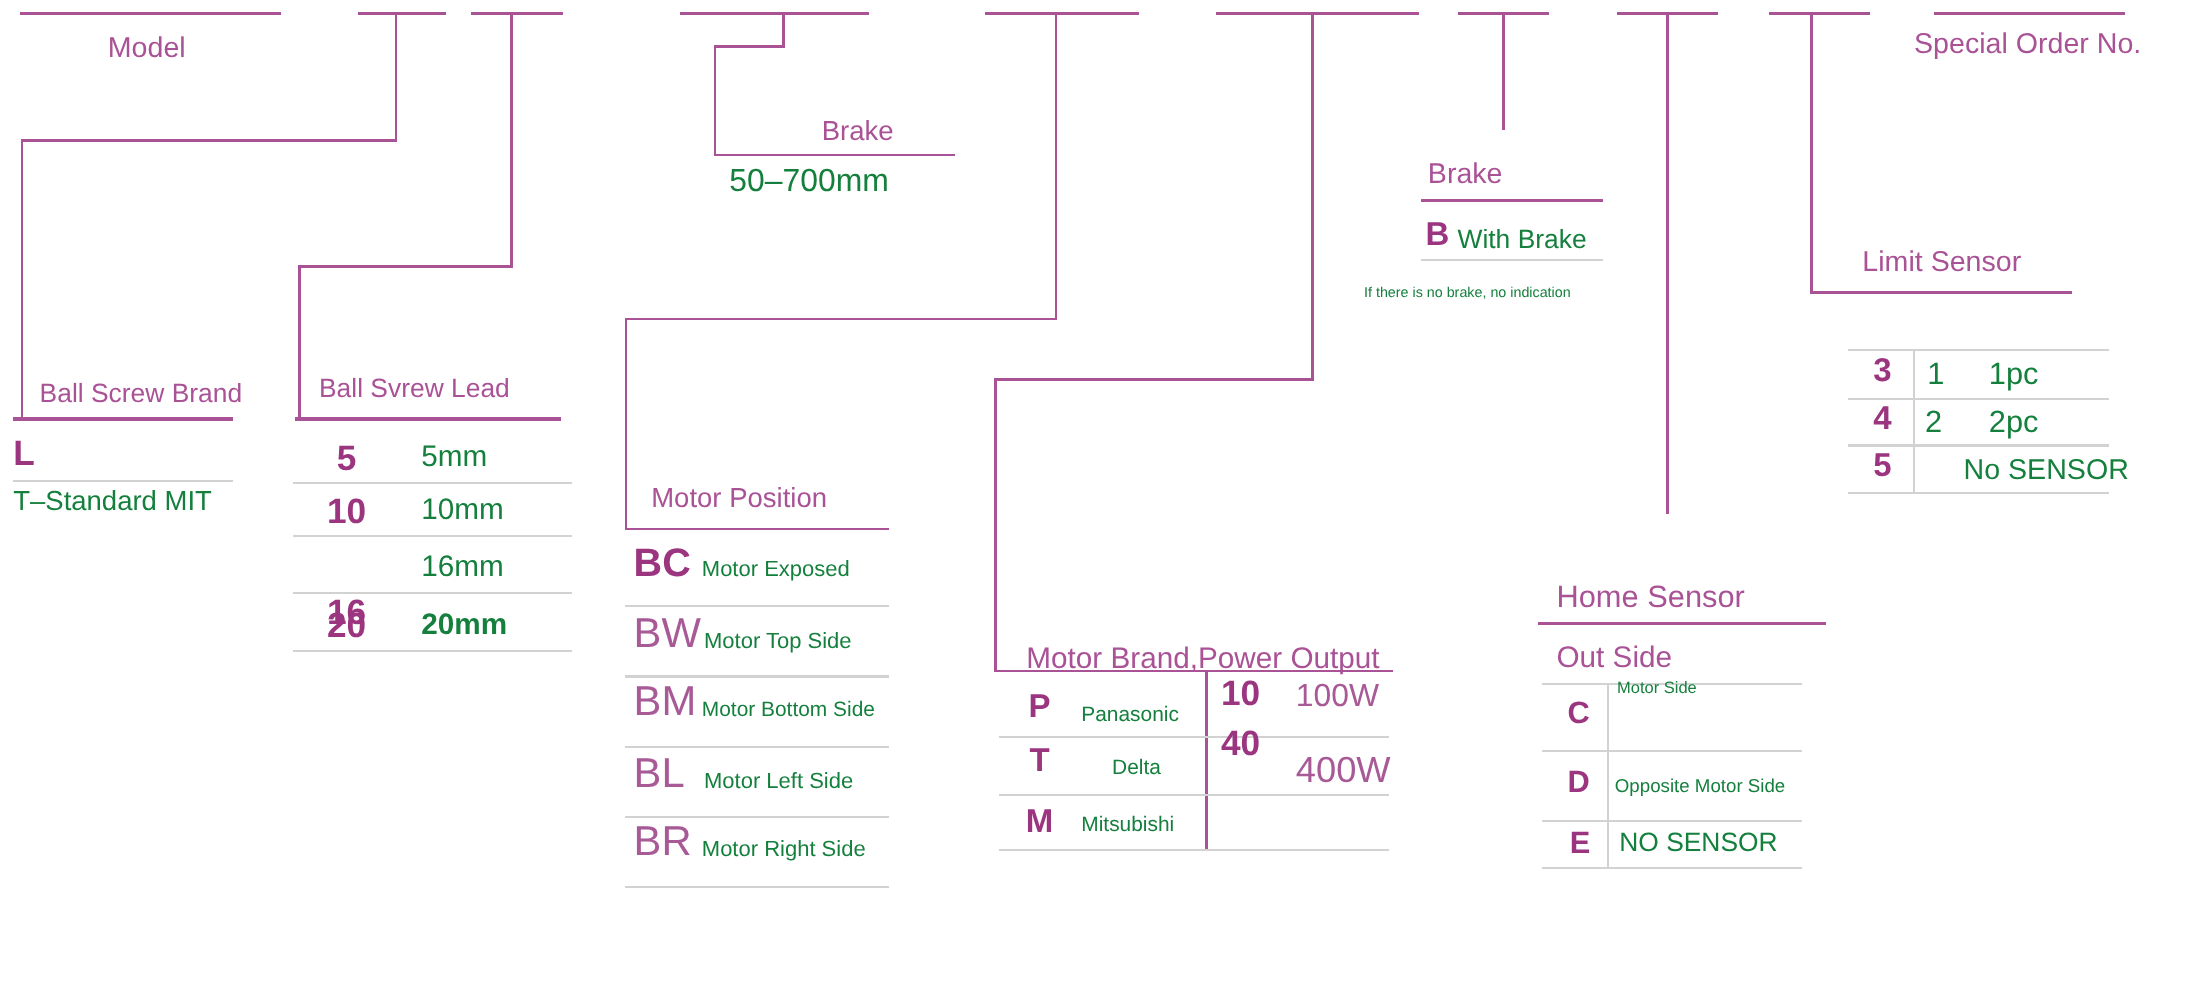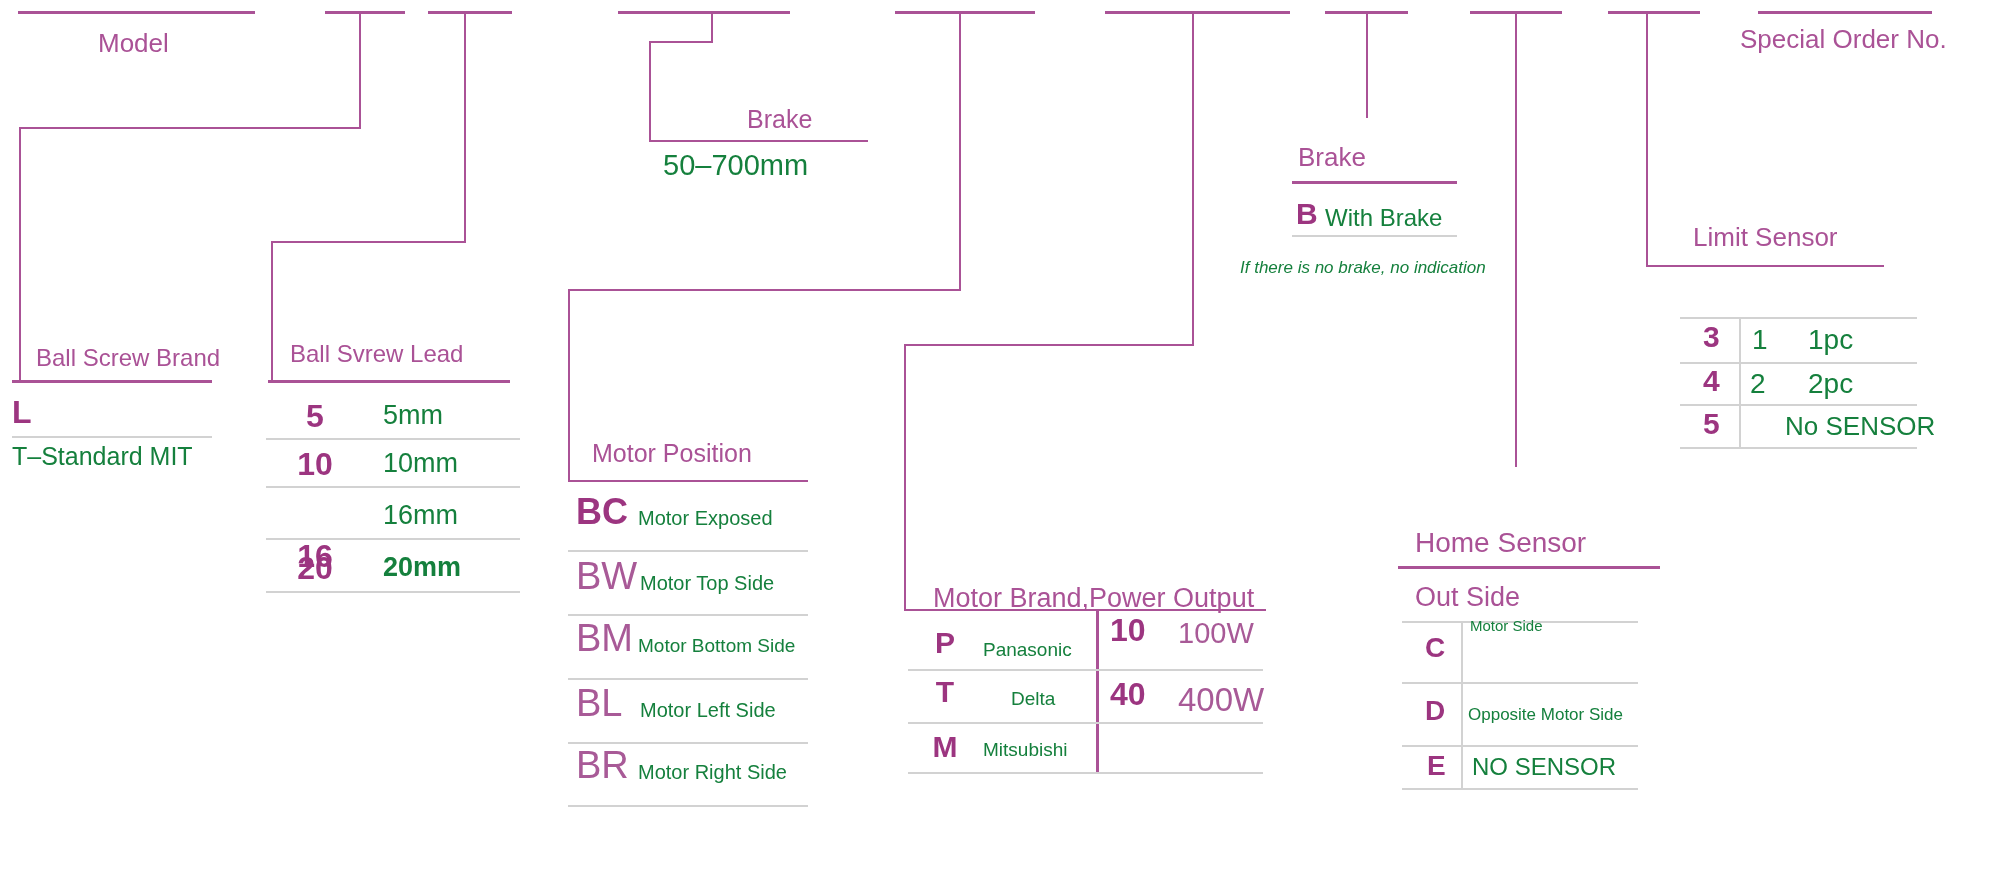--- a/index.html
+++ b/index.html
@@ -122,27 +122,27 @@
 
   <div class="t title" style="left:933px;top:585px;font-size:27px;">Motor Brand,Power Output</div>
   <div class="t code ctr" style="left:915px;top:628px;width:60px;font-size:30px;">P</div>
   <div class="t dark" style="left:983px;top:640px;font-size:19px;">Panasonic</div>
   <div class="t code ctr" style="left:915px;top:677px;width:60px;font-size:30px;">T</div>
   <div class="t dark" style="left:983px;top:689px;font-size:19px;margin-left:28px;">Delta</div>
   <div class="t code ctr" style="left:915px;top:732px;width:60px;font-size:30px;">M</div>
   <div class="t dark" style="left:983px;top:740px;font-size:19px;">Mitsubishi</div>
   <div class="t code" style="left:1110px;top:614px;font-size:32px;">10</div>
   <div class="t codelight" style="left:1178px;top:619px;font-size:29px;">100W</div>
-  <div class="t code" style="left:1110px;top:678px;font-size:32px;">40</div>
+  <div class="t code" style="left:1110px;top:659px;font-size:32px;">40</div>
   <div class="t codelight" style="left:1178px;top:683px;font-size:33px;">400W</div>
 
   <div class="t title" style="left:1298px;top:144px;font-size:26px;">Brake</div>
   <div class="t code" style="left:1296px;top:199px;font-size:30px;">B</div>
   <div class="t dark" style="left:1325px;top:206px;font-size:24px;">With Brake</div>
-  <div class="t dark" style="left:1240px;top:259px;font-size:17px;font-style:italic;">If there is no brake, no indication</div>
+  <div class="t dark" style="left:1240px;top:259px;font-size:13px;">If there is no brake, no indication</div>
 
   <div class="t title" style="left:1415px;top:529px;font-size:28px;">Home Sensor</div>
   <div class="t title" style="left:1415px;top:584px;font-size:27px;">Out Side</div>
   <div class="t code" style="left:1425px;top:634px;font-size:28px;">C</div>
   <div class="t dark" style="left:1470px;top:618px;font-size:15px;">Motor Side</div>
   <div class="t code" style="left:1425px;top:697px;font-size:28px;">D</div>
   <div class="t dark" style="left:1468px;top:706px;font-size:17px;">Opposite Motor Side</div>
   <div class="t code" style="left:1427px;top:752px;font-size:28px;">E</div>
   <div class="t dark" style="left:1472px;top:755px;font-size:24px;">NO SENSOR</div>
 

